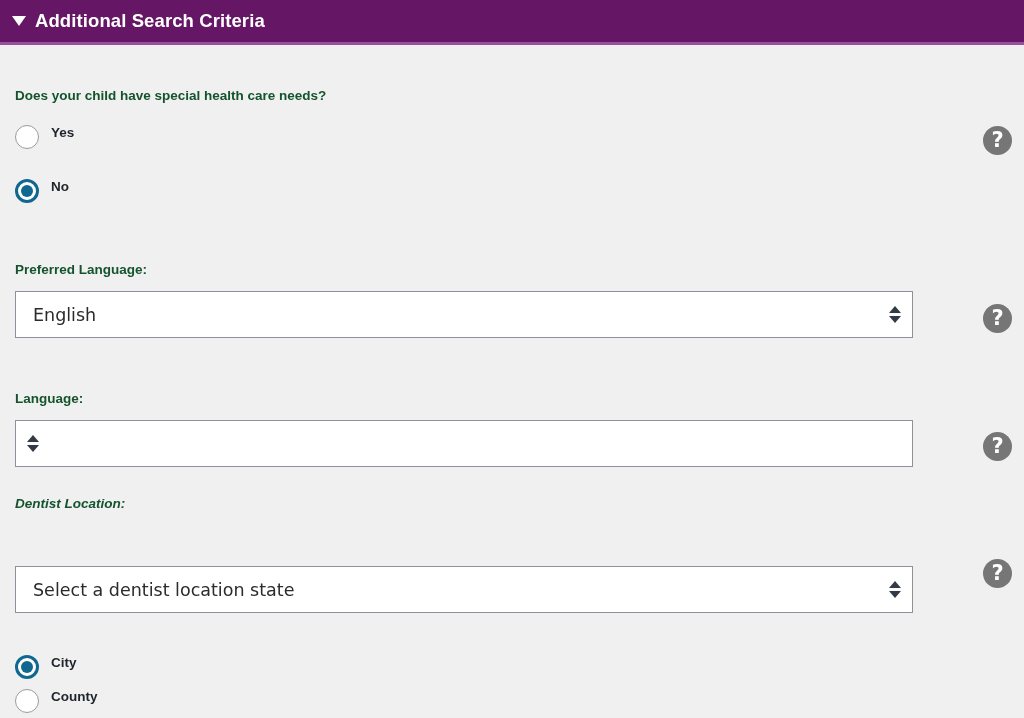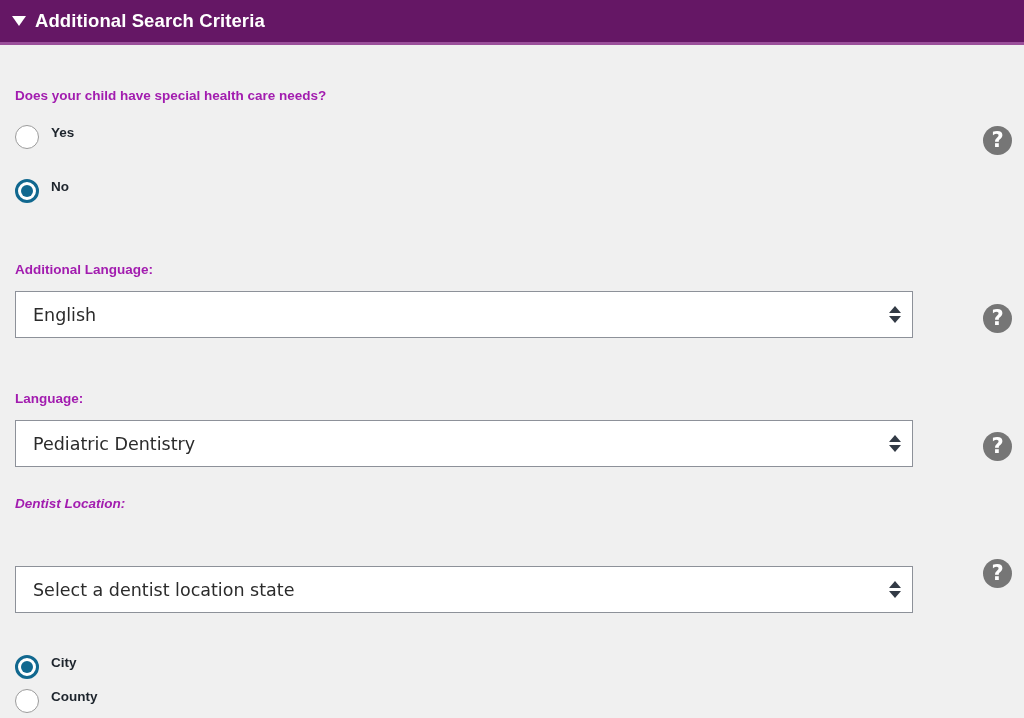--- a/index.html
+++ b/index.html
@@ -60,21 +60,21 @@
     width: 1024px;
     height: 670px;
     background: #f0f0f0;
   }
 
   .field-label {
     position: absolute;
     left: 15px;
     font-size: 13.5px;
     font-weight: bold;
-    color: #a21caf;
+    color: #14532d;
     white-space: nowrap;
   }
 
   
   .radio-row {
     position: absolute;
     left: 15px;
     display: flex;
     align-items: flex-start;
     height: 26px;
@@ -195,33 +195,32 @@
       <span class="radio-label">Yes</span>
     </div>
 
     <div class="radio-row" style="top:131px;">
       <span class="radio on"></span>
       <span class="radio-label">No</span>
     </div>
 
     <div class="help-icon" style="top:78px;">?</div>
 
-    <div class="field-label" style="top:214px;">Additional Language:</div>
+    <div class="field-label" style="top:214px;">Preferred Language:</div>
     <div class="select-box" style="top:243px;">
       <span class="select-value">English</span>
       <span class="select-arrows">
         <span class="arrow-up"></span>
         <span class="arrow-down"></span>
       </span>
     </div>
     <div class="help-icon" style="top:256px;">?</div>
 
     <div class="field-label" style="top:343px;">Language:</div>
     <div class="select-box" style="top:372px;">
-      <span class="select-value">Pediatric Dentistry</span>
       <span class="select-arrows">
         <span class="arrow-up"></span>
         <span class="arrow-down"></span>
       </span>
     </div>
     <div class="help-icon" style="top:384px;">?</div>
 
     <div class="field-label" style="top:448px;font-style:italic;">Dentist Location:</div>
     <div class="select-box" style="top:499px;margin-top:19px;">
       <span class="select-value">Select a dentist location state</span>

